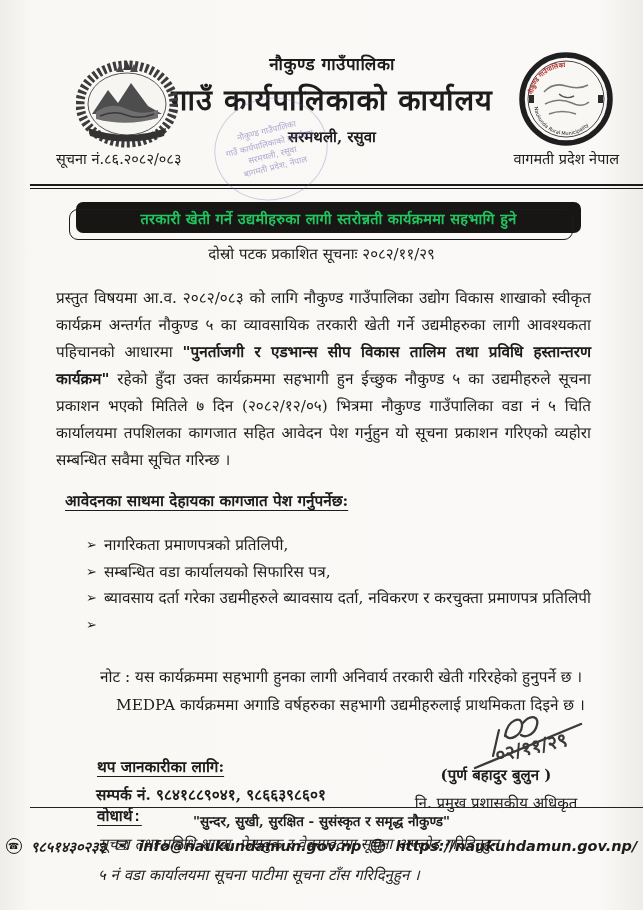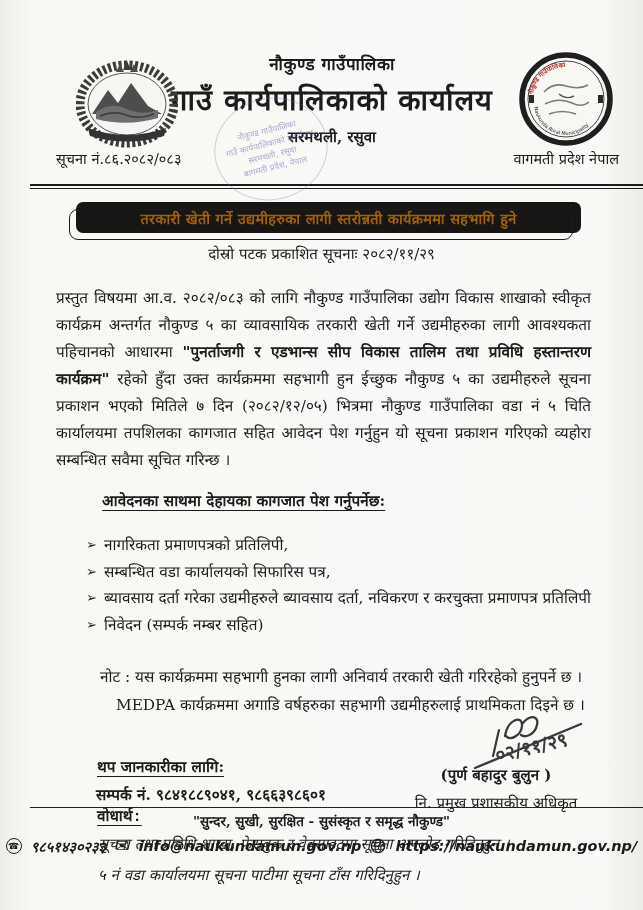--- a/index.html
+++ b/index.html
@@ -43,36 +43,36 @@
   .double-rule {
     margin-left:30px; height:5px;
     border-top:2.4px solid #1b1b1b; border-bottom:1.3px solid #1b1b1b;
   }
 
   
   .title-bar {
     position:relative; margin:13px 62px 0 76px; height:31px;
     background:#171615; border-radius:7px;
     display:flex; align-items:center; justify-content:center;
-    color:#a16207; font-weight:bold; font-size:14.5px; letter-spacing:.3px;
+    color:#22c55e; font-weight:bold; font-size:14.5px; letter-spacing:.3px;
     z-index:1;
   }
   .title-bar::after{
     content:""; position:absolute; left:-7px; right:8px; top:7px; bottom:-7px;
     border:1.6px solid #1b1b1b; border-radius:9px; z-index:-1;
   }
   .publish-line { text-align:center; font-weight:normal; font-size:15px; margin-top:10px; }
 
   
   .body-text {
     margin:22px 52px 0 56px; text-align:justify;
     font-size:15.3px; line-height:27px;
   }
   .docs-head {
-    margin:16px 0 0 102px; font-weight:bold; font-size:15.3px;
+    margin:16px 0 0 65px; font-weight:bold; font-size:15.3px;
     text-decoration:underline; text-underline-offset:4px;
   }
   .doc-list { list-style:none; margin:22px 0 0 86px; }
   .doc-list li { display:flex; line-height:26.5px; font-size:15.3px; }
   .doc-list .marker { width:18px; flex:0 0 18px; font-size:13px; }
   .note-line1 { margin:26px 0 0 100px; font-size:15.3px; line-height:26px; }
   .note-line2 { margin:2px 8px 0 116px; font-size:15.3px; line-height:26px; }
 
   .more-info-head, .cc-head {
     margin:0 0 0 97px; font-weight:bold; font-size:15.3px;
@@ -181,21 +181,20 @@
     <li>
         <span class="marker">➢</span>
         <span>सम्बन्धित वडा कार्यालयको सिफारिस पत्र,</span>
       </li>
     <li>
         <span class="marker">➢</span>
         <span>ब्यावसाय दर्ता गरेका उद्यमीहरुले ब्यावसाय दर्ता, नविकरण र करचुक्ता प्रमाणपत्र प्रतिलिपी</span>
       </li>
     <li>
         <span class="marker">➢</span>
-        <span>निवेदन (सम्पर्क नम्बर सहित)</span>
       </li>
   </ul>
 
   <div class="note-line1">नोट : यस कार्यक्रममा सहभागी हुनका लागी अनिवार्य तरकारी खेती गरिरहेको हुनुपर्ने छ ।</div>
   <div class="note-line2">MEDPA कार्यक्रममा अगाडि वर्षहरुका सहभागी उद्यमीहरुलाई प्राथमिकता दिइने छ ।</div>
 
   <div class="more-info-head">थप जानकारीका लागि:</div>
   <div class="contact-line">सम्पर्क नं. ९८४१८८९०४१, ९८६६३९८६०१</div>
   <div class="cc-head">वोधार्थ:</div>
   <div class="cc-line">सूचना तथा प्रविधि शाखा, फेसबुक र वेवसाइटमा सूचना अपलोड गरिदिनुहुन ।</div>

